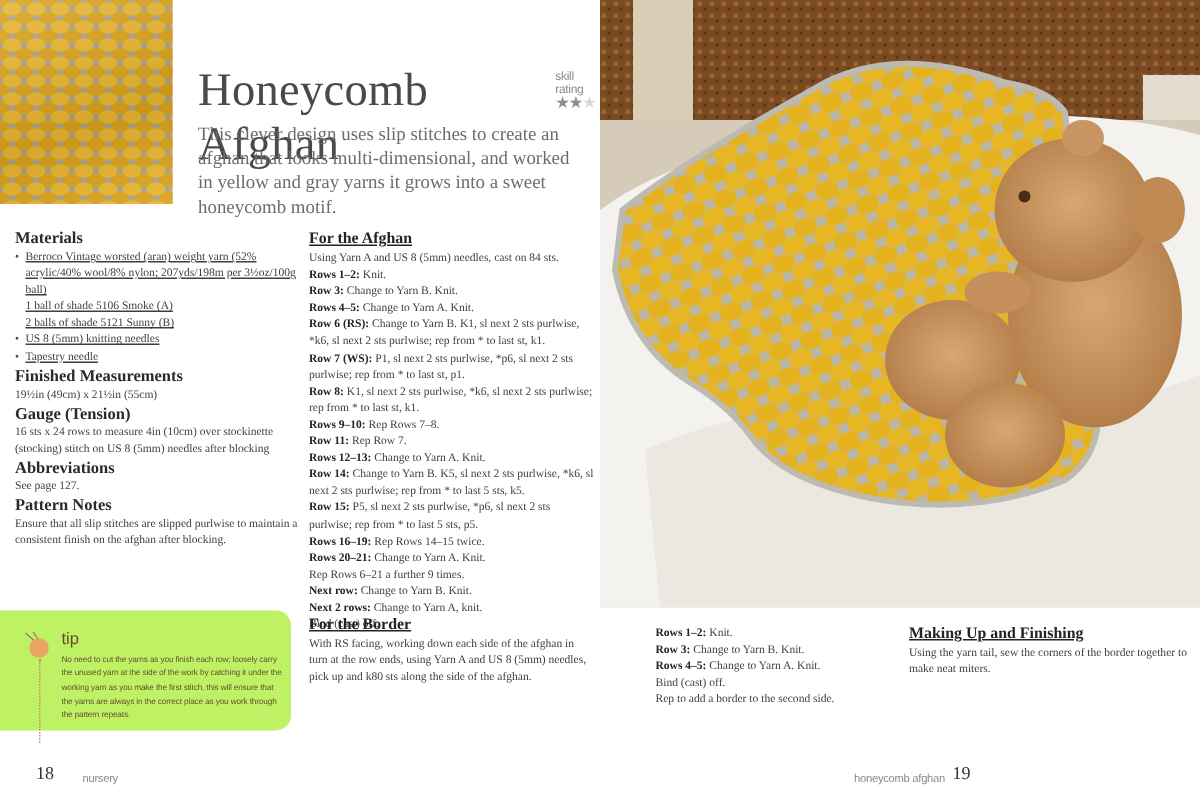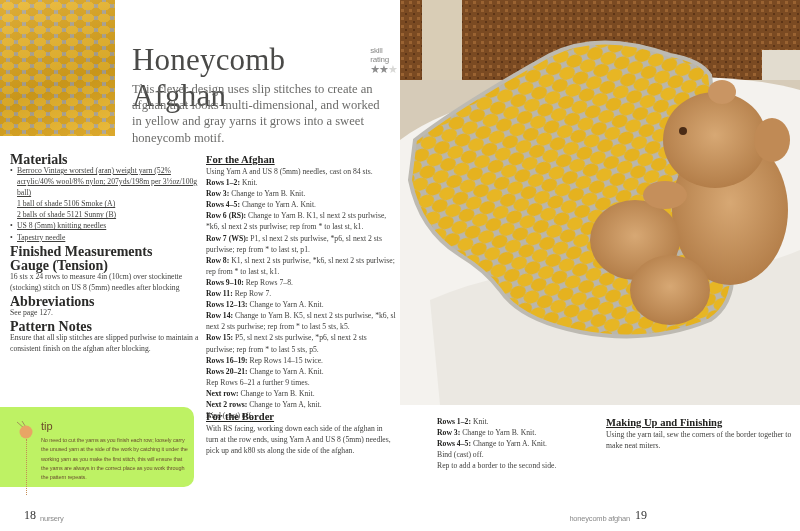--- a/index.html
+++ b/index.html
@@ -29,21 +29,21 @@
     .title-row { position: absolute; left: 132px; top: 42px; display: flex; align-items: flex-start; }
     .title { font-size: 31px; color: #4a4a48; font-weight: normal; letter-spacing: 0.2px; line-height: 36px; }
     .skill { margin-left: 10px; margin-top: 4px; font-family: "Liberation Sans", sans-serif; }
     .skill-label { font-size: 8px; color: #8a8a88; letter-spacing: -0.2px; }
     .stars { font-size: 11px; line-height: 10px; color: #8d8d8d; letter-spacing: -1px; }
     .star.off { color: #d8d8d6; }
 
     .intro { position: absolute; left: 132px; top: 81px; width: 250px; font-size: 12.6px; line-height: 16.2px; color: #6c6c6a; }
 
     .col { position: absolute; font-size: 7.7px; line-height: 11.1px; color: #3f3f3d; }
-    .col h4 { font-size: 14px; font-weight: bold; color: #2a2a28; margin-top: 3px; line-height: 11px; }
+    .col h4 { font-size: 11px; font-weight: bold; color: #2a2a28; margin-top: 3px; line-height: 11px; }
     .col h4:first-child { margin-top: 0; }
     .col h3 { font-size: 10.6px; font-weight: bold; color: #232321; line-height: 13px; text-decoration: underline; }
     .col b { color: #232321; }
     .col ul { list-style: none; text-decoration: underline; }
     .col li { padding-left: 7px; position: relative; }
     .col li::before { content: "\2022"; position: absolute; left: 0; top: 0; }
     .col li.sub { padding-left: 7px; }
     .col li.sub::before { content: ""; }
 
     .materials-col { left: 10px; top: 154px; width: 190px; }
@@ -61,21 +61,21 @@
     .tip-thread { position: absolute; left: 26px; top: 32px; height: 56px; border-left: 1px dotted #c58c55; }
     .tip-title { position: absolute; left: 41px; top: 13px; font-family: "Liberation Sans", sans-serif; font-size: 11px; color: #6a4a2a; }
     .tip-text { position: absolute; left: 41px; top: 29px; width: 150px; font-family: "Liberation Sans", sans-serif; font-size: 5.5px; line-height: 9.3px; color: #6a4f30; letter-spacing: -0.1px; }
 
     
     .folio { position: absolute; top: 508px; display: flex; align-items: flex-end; }
     .folio-left { left: 24px; }
     .folio-right { right: 21px; }
     .folio-num { font-size: 12px; color: #333; }
     .folio-section { font-family: "Liberation Sans", sans-serif; font-size: 7.5px; color: #8a8a8a; letter-spacing: -0.2px; }
-    .folio-left .folio-section { margin-left: 4px; }
+    .folio-left .folio-section { margin-left: 19px; }
     .folio-right .folio-section { margin-right: 5px; }
 
     
     .photo { position: absolute; left: 400px; top: 0; width: 400px; height: 405px; overflow: hidden; background: #e9e3d7; }
     .photo svg { display: block; }
   </style>
 </head>
 <body>
 
 <div class="spread">
@@ -99,20 +99,21 @@
     <div class="col materials-col">
       <h4>Materials</h4>
       <ul>
         <li>Berroco Vintage worsted (aran) weight yarn (52% acrylic/40% wool/8% nylon; 207yds/198m per 3½oz/100g ball)</li>
         <li class="sub">1 ball of shade 5106 Smoke (A)</li>
         <li class="sub">2 balls of shade 5121 Sunny (B)</li>
         <li>US 8 (5mm) knitting needles</li>
         <li>Tapestry needle</li>
       </ul>
       <h4>Finished Measurements</h4>
+      <p>19½in (49cm) x 21½in (55cm)</p>
       <h4>Gauge (Tension)</h4>
       <p>16 sts x 24 rows to measure 4in (10cm) over stockinette (stocking) stitch on US 8 (5mm) needles after blocking</p>
       <h4>Abbreviations</h4>
       <p>See page 127.</p>
       <h4>Pattern Notes</h4>
       <p>Ensure that all slip stitches are slipped purlwise to maintain a consistent finish on the afghan after blocking.</p>
     </div>
 
     <div class="col afghan-col">
       <h3>For the Afghan</h3>

